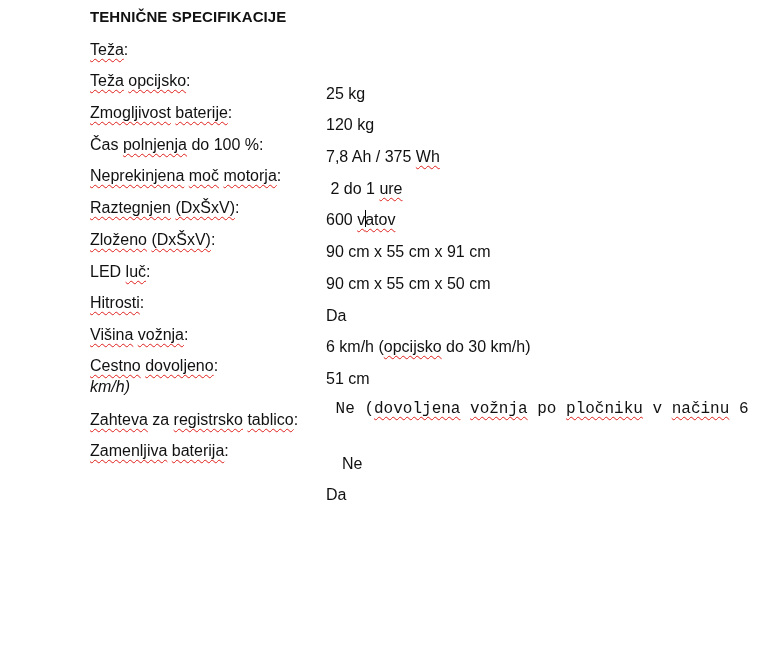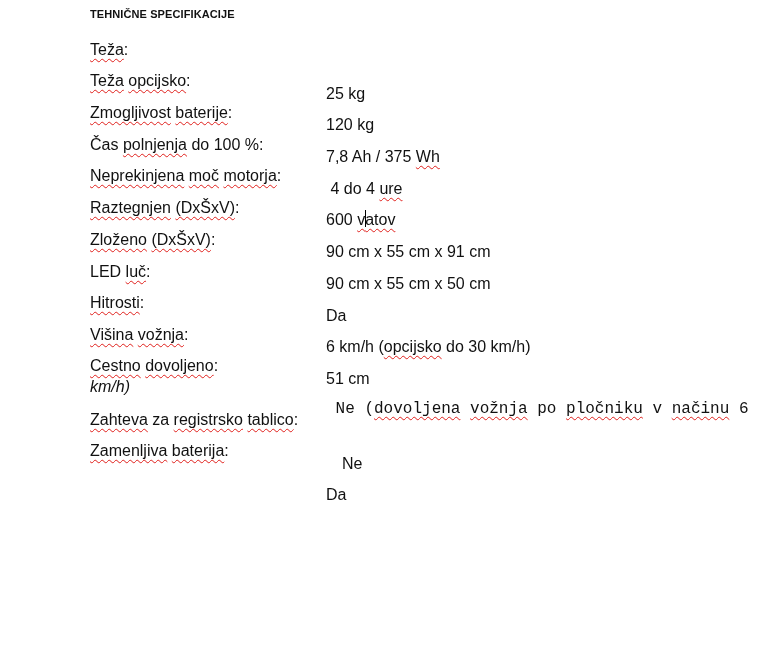--- a/index.html
+++ b/index.html
@@ -19,21 +19,21 @@
       position: absolute;
       left: 90px;
       top: 0;
       width: 610px;
     }
     .title {
       position: absolute;
       left: 0;
       top: 8px;
       font-weight: bold;
-      font-size: 11px;
+      font-size: 15px;
       letter-spacing: 0.1px;
       white-space: nowrap;
     }
     .row {
       position: absolute;
       left: 0;
       width: 610px;
       font-size: 16px;
       line-height: 21px;
     }
@@ -94,21 +94,21 @@
     <span class="value">120 kg</span>
   </div>
 
   <div class="row" style="top:102px">
     <span class="label"><span class="sq">Zmogljivost</span><span> </span><span class="sq">baterije</span><span>:</span></span>
     <span class="value"><span>7,8 Ah / 375 </span><span class="sq">Wh</span></span>
   </div>
 
   <div class="row" style="top:134px">
     <span class="label"><span>Čas </span><span class="sq">polnjenja</span><span> do 100 %:</span></span>
-    <span class="value" style="white-space:pre"><span> 4 do 4 </span><span class="sq">ure</span></span>
+    <span class="value" style="white-space:pre"><span> 2 do 1 </span><span class="sq">ure</span></span>
   </div>
 
   <div class="row" style="top:165px">
     <span class="label"><span class="sq">Neprekinjena</span><span> </span><span class="sq">moč</span><span> </span><span class="sq">motorja</span><span>:</span></span>
     <span class="value" style="white-space:pre"><span>600 </span><span class="sq"><span>v</span><span class="cursor"></span><span>atov</span></span></span>
   </div>
 
   <div class="row" style="top:197px">
     <span class="label"><span class="sq">Raztegnjen</span><span> </span><span class="sq">(DxŠxV)</span><span>:</span></span>
     <span class="value">90 cm x 55 cm x 91 cm</span>

